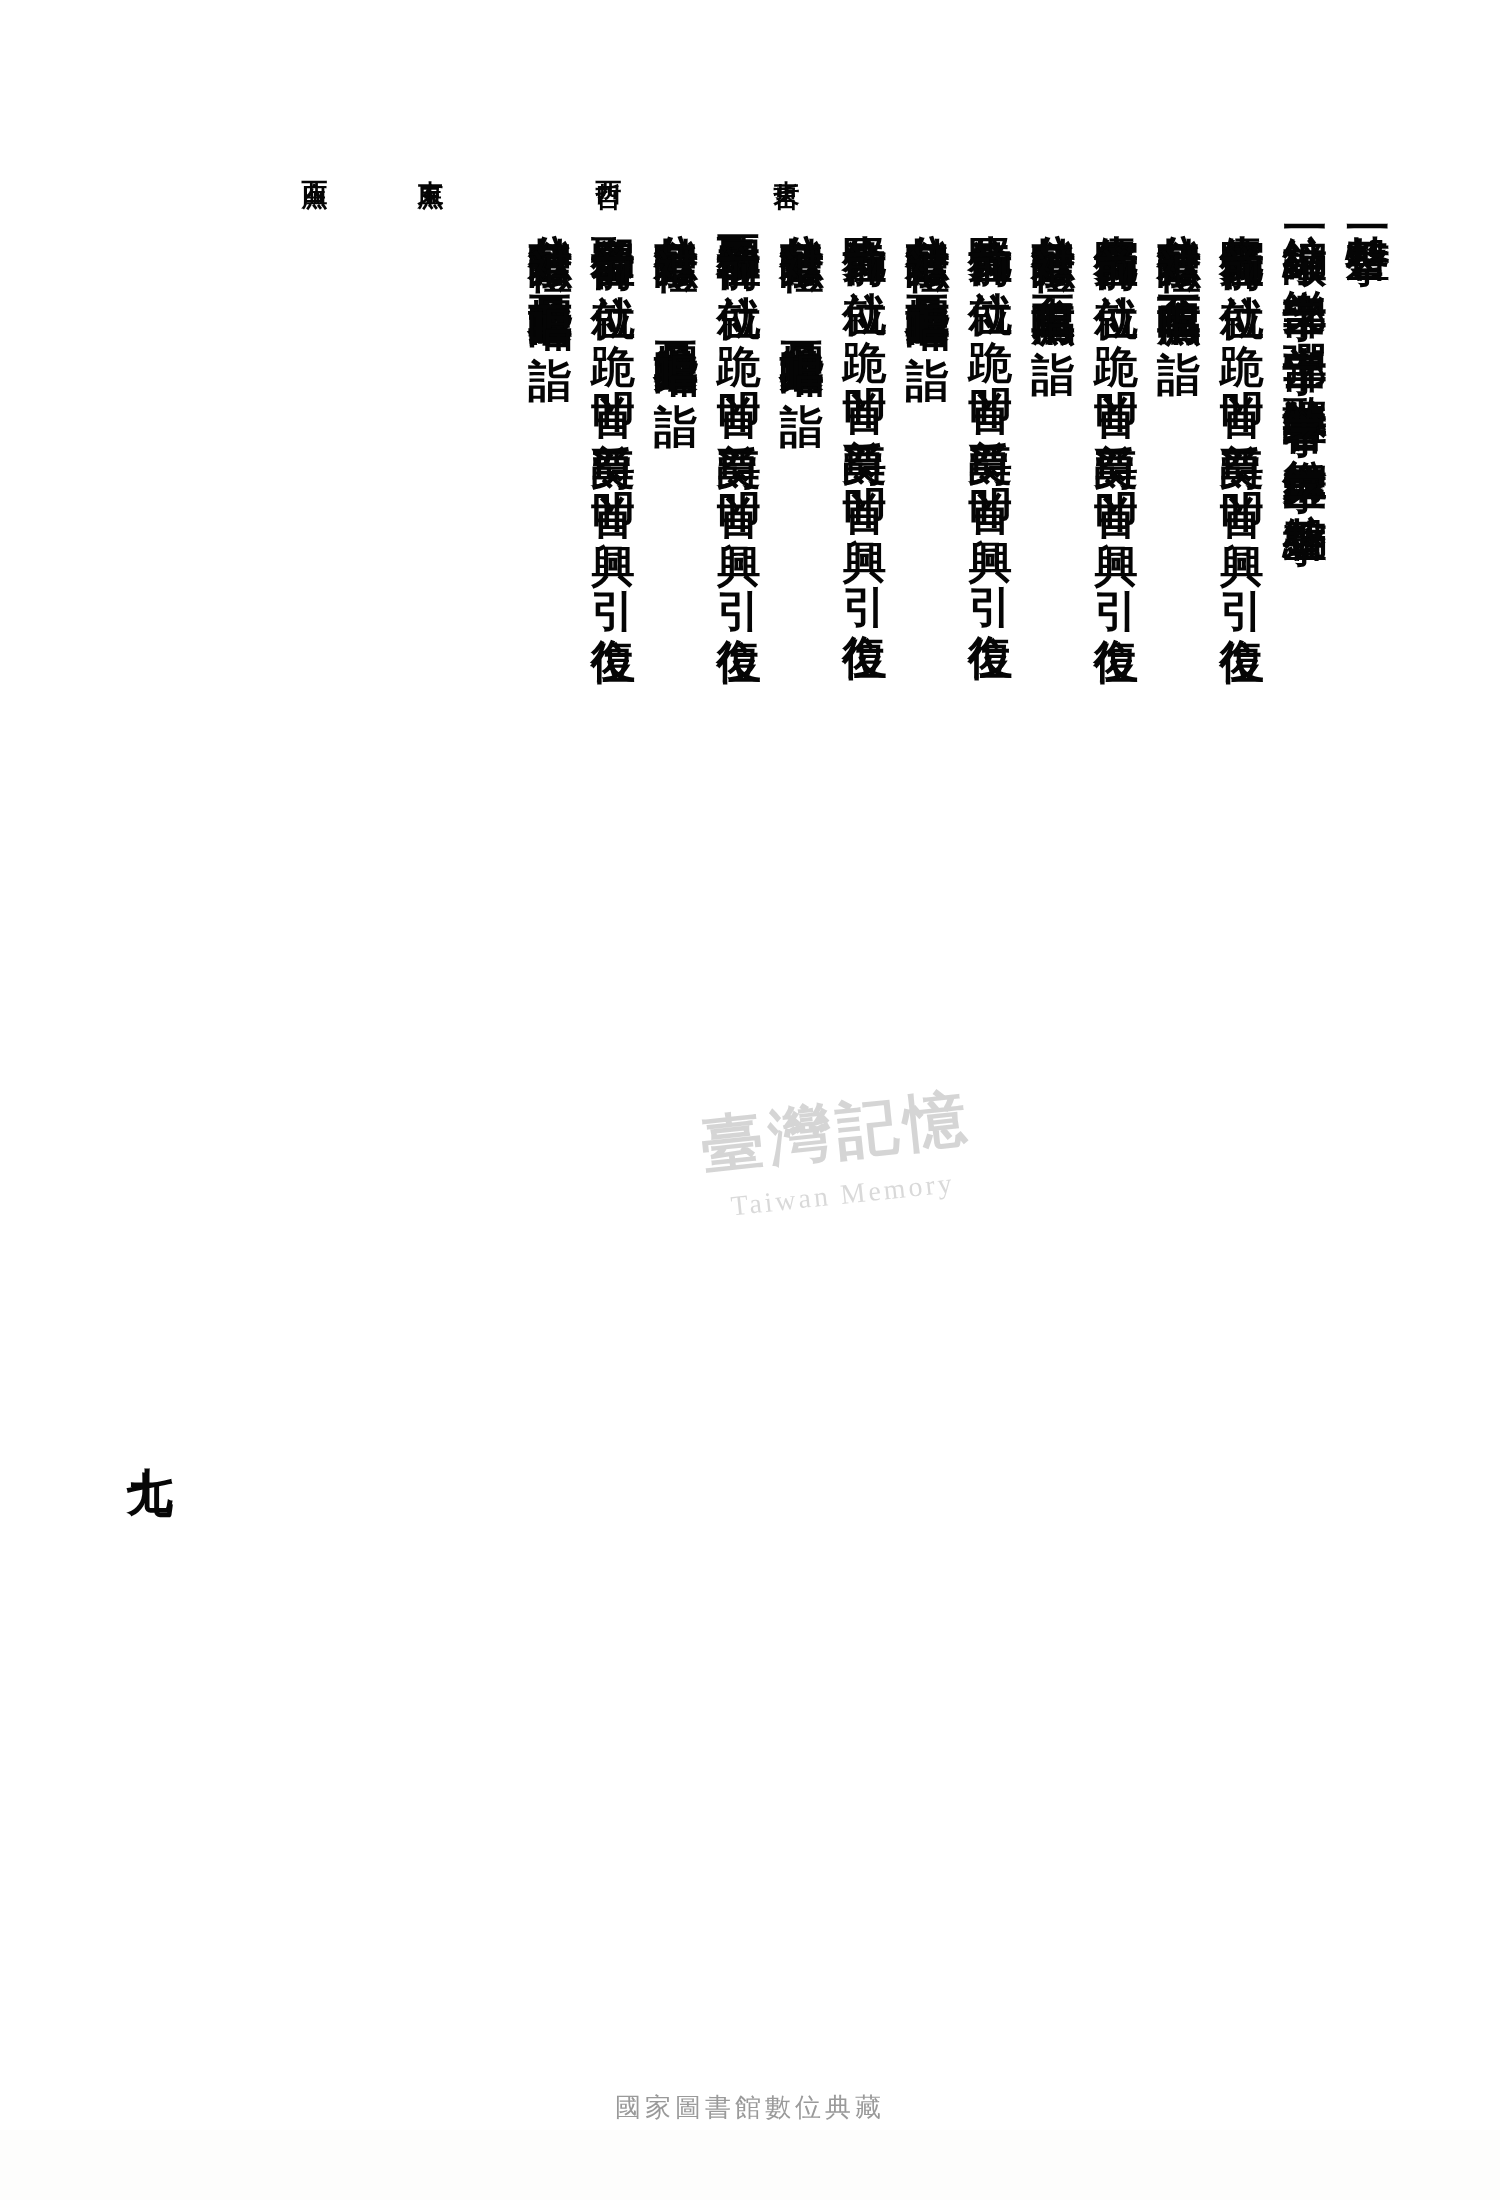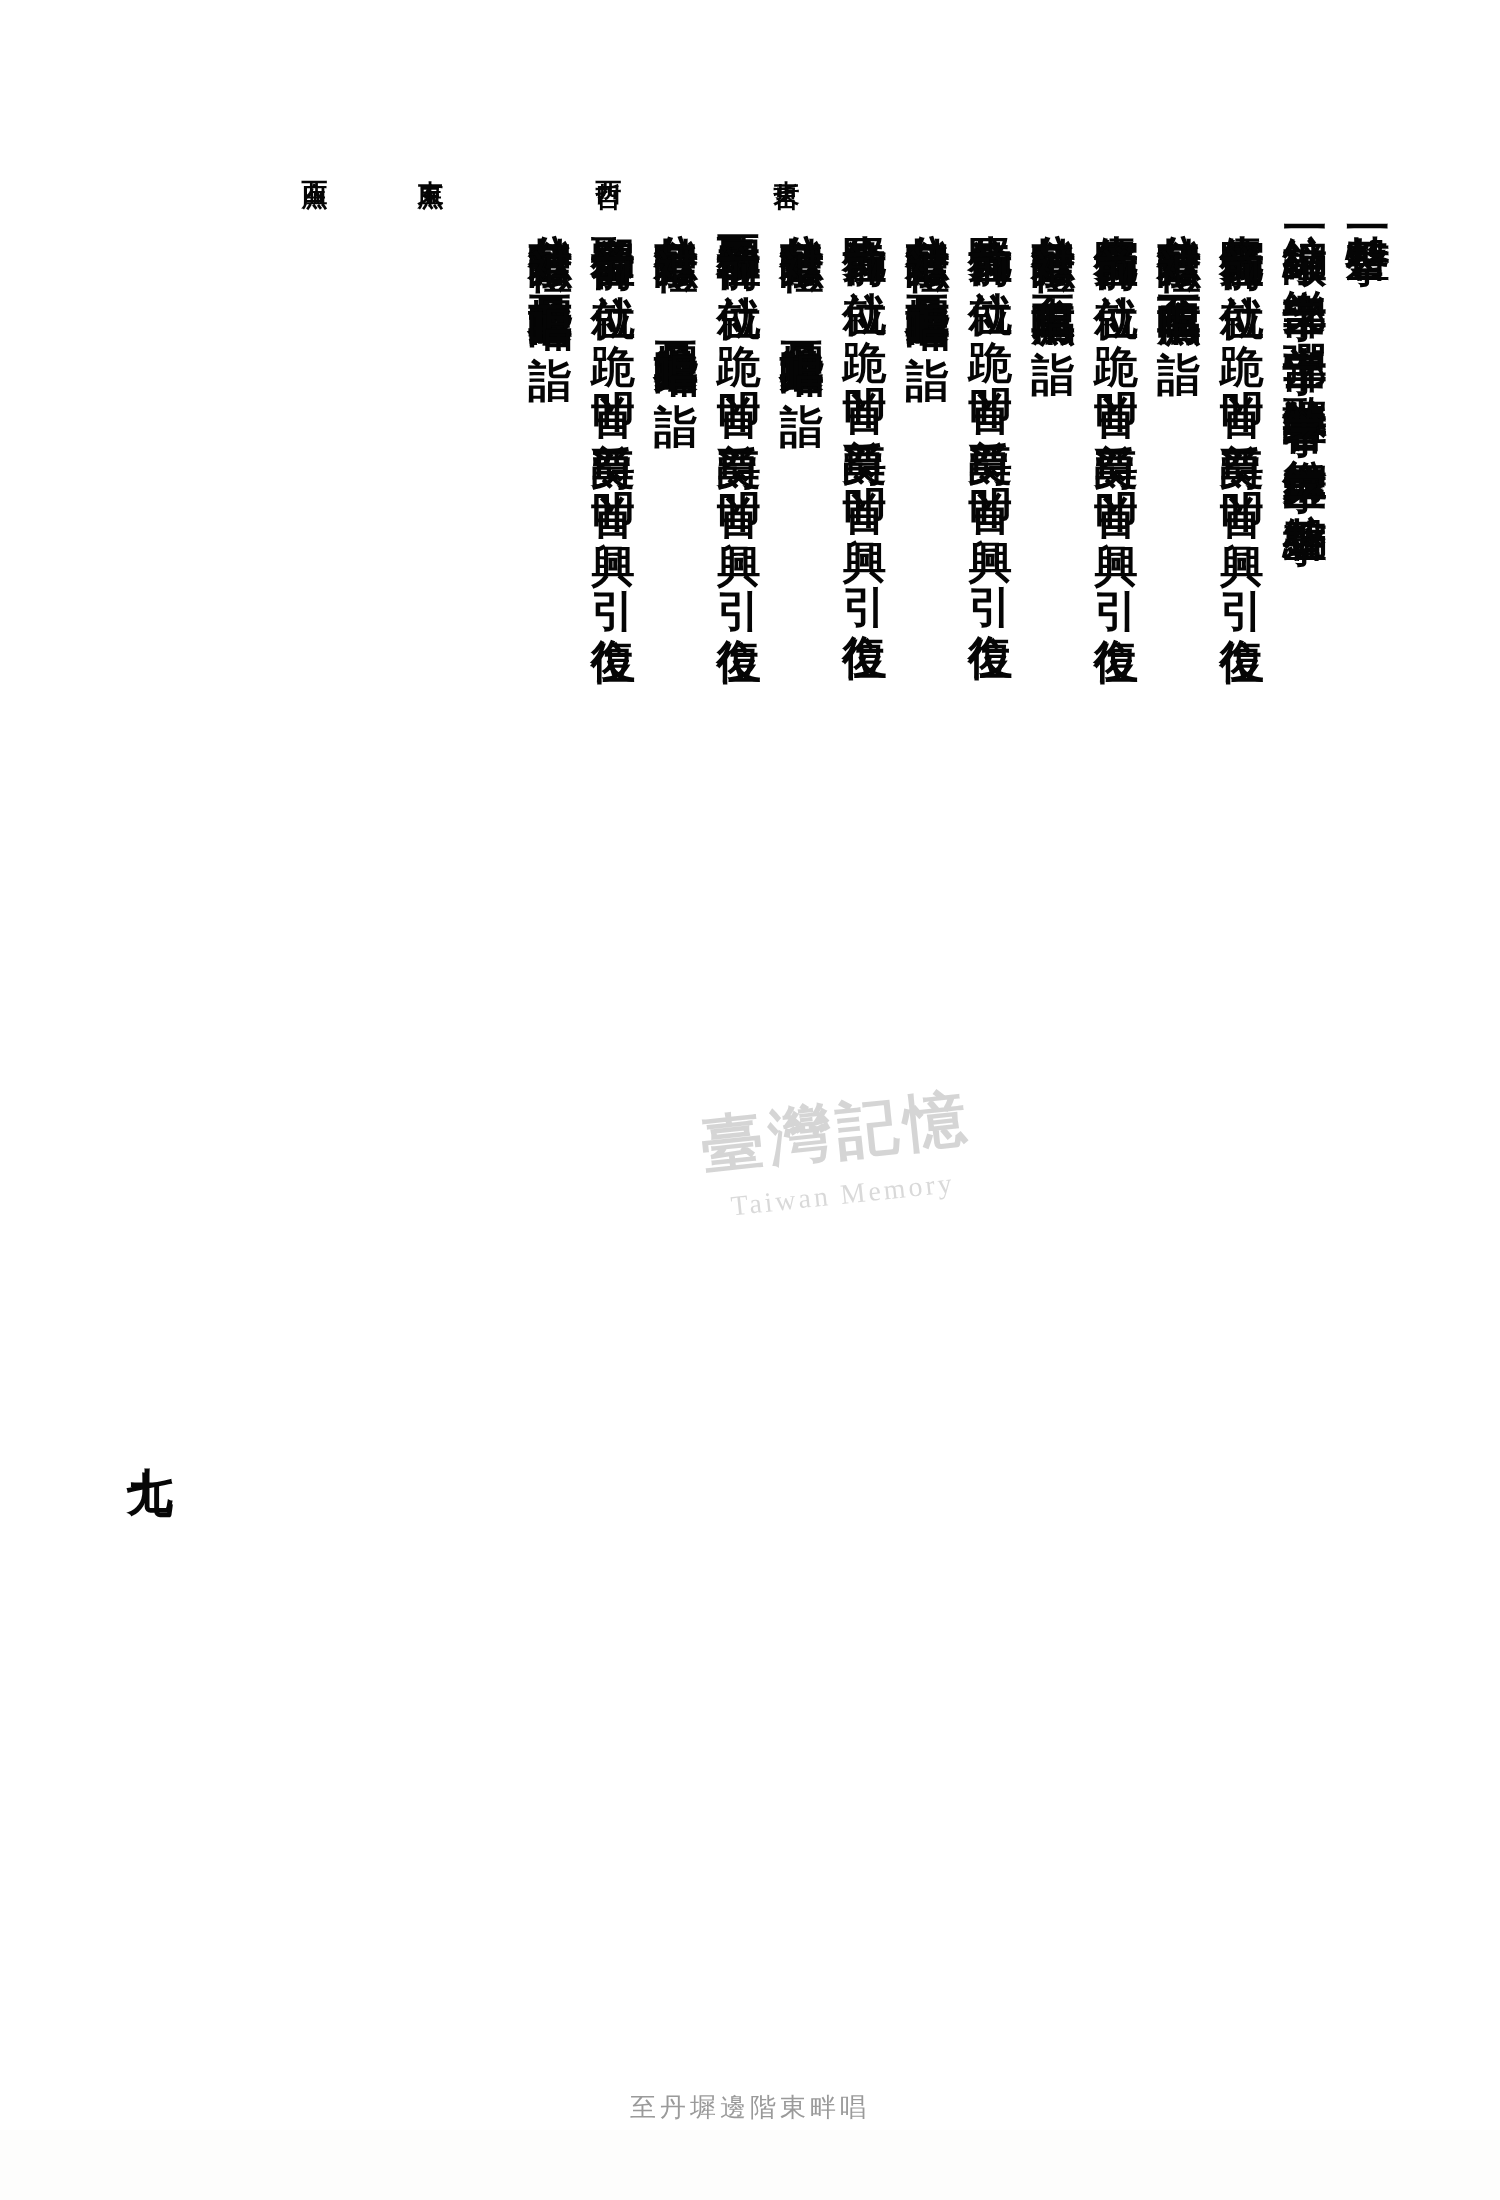--- a/index.html
+++ b/index.html
@@ -157,14 +157,14 @@
 
     <div id="page-number">七九</div>
 
     <div id="watermark">
       <span class="wm-cn">臺灣記憶</span>
       <span class="wm-en">Taiwan Memory</span>
     </div>
 
   </div>
 
-  <div id="footer-credit">至丹墀邊階東畔唱</div>
+  <div id="footer-credit">國家圖書館數位典藏</div>
 </div>
 
 </body></html>

